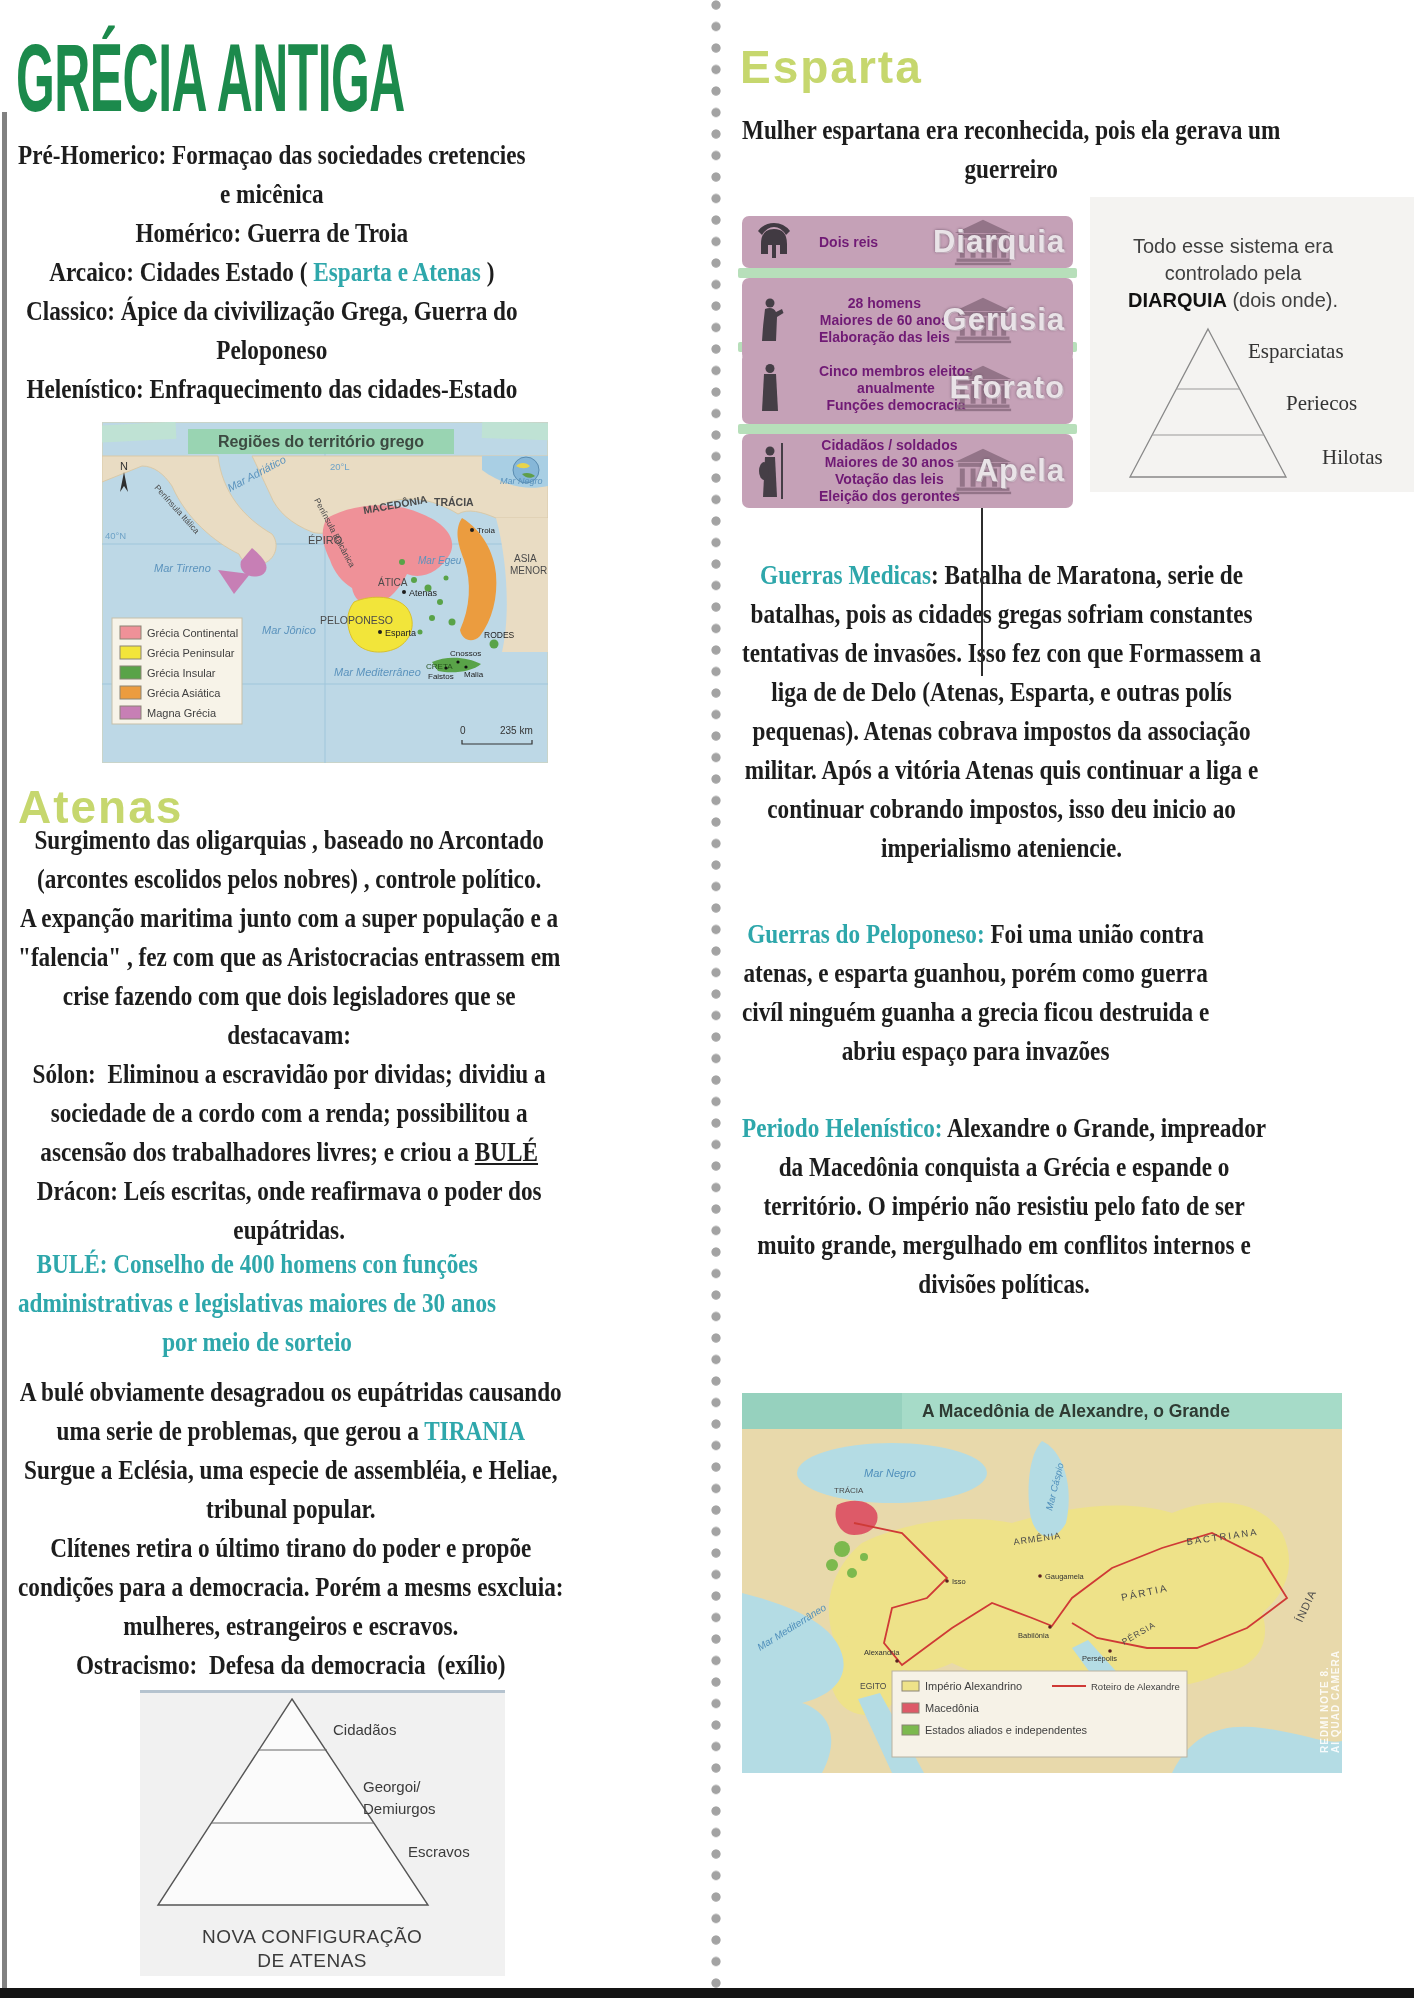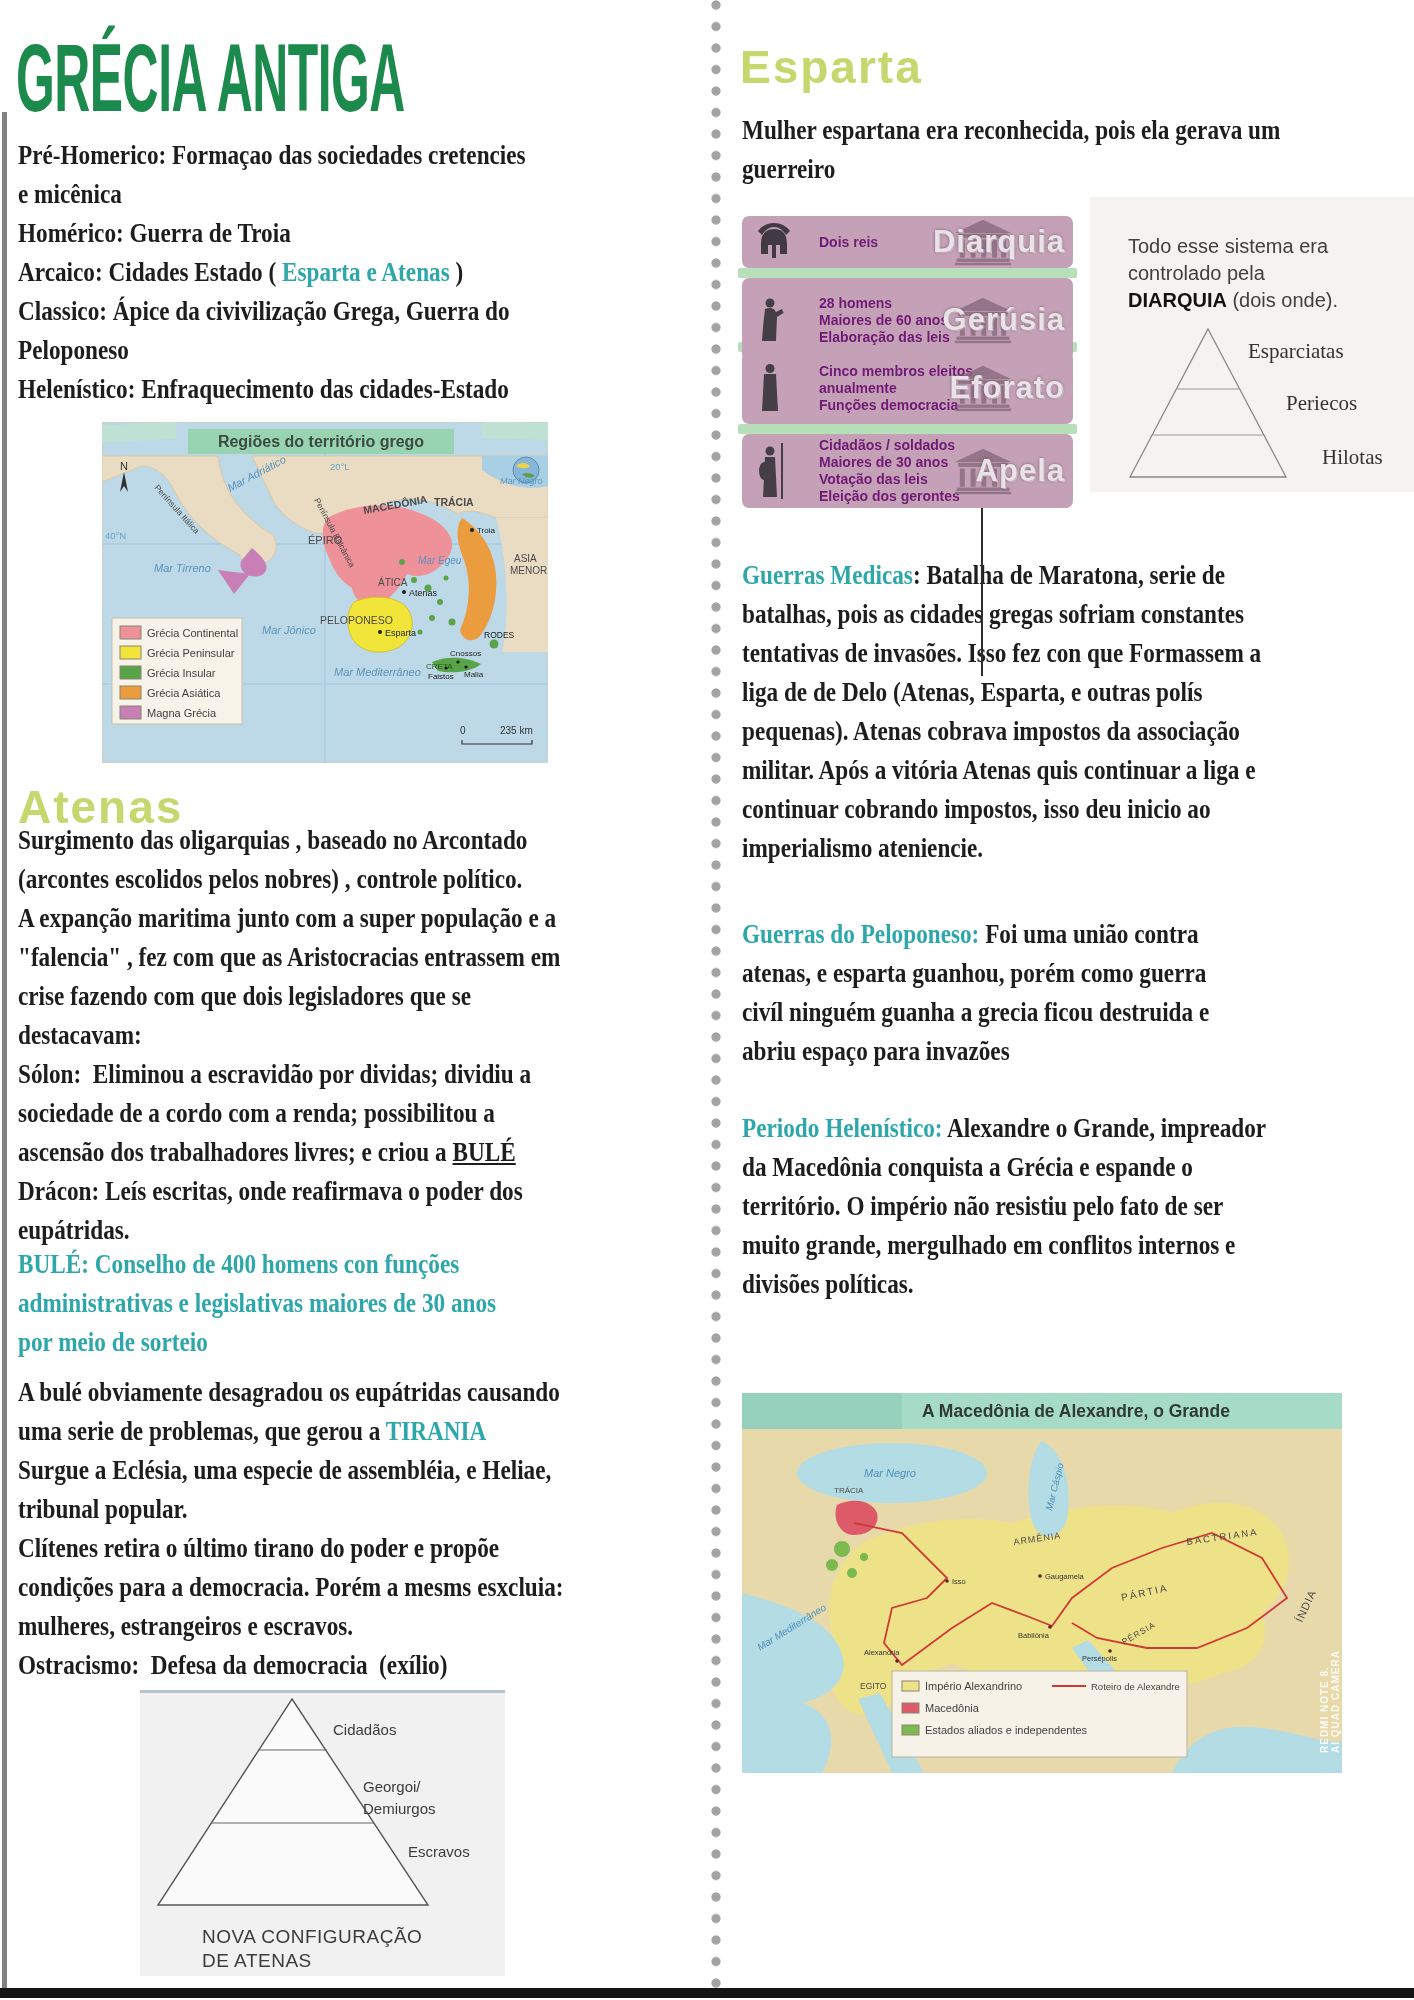--- a/index.html
+++ b/index.html
@@ -1,17 +1,17 @@
 <!DOCTYPE html>
 <html><head>
 <meta charset="utf-8">
 <style>
   html,body{margin:0;padding:0;background:#e8e8e8;}
   #page{position:relative;width:1414px;height:2000px;background:#ffffff;overflow:hidden;
-        font-family:"Liberation Sans",sans-serif;}
+        font-family:"Liberation Sans",sans-serif;text-align:center;}
   .abs{position:absolute;}
   
   .main-title{font-size:96px;font-weight:800;color:#1c8a4c;letter-spacing:-1px;
               transform:scaleX(.52);transform-origin:0 0;line-height:1;}
   
   .lime-head{font-size:46px;font-weight:800;color:#c6d76e;letter-spacing:2px;line-height:1;}
   
   .serif{font-family:"Liberation Serif",serif;font-weight:700;font-size:27px;line-height:39px;
          color:#1d1d1d;white-space:pre;transform:scaleX(.86);transform-origin:0 0;}
   .teal{color:#2ea7ab;}

